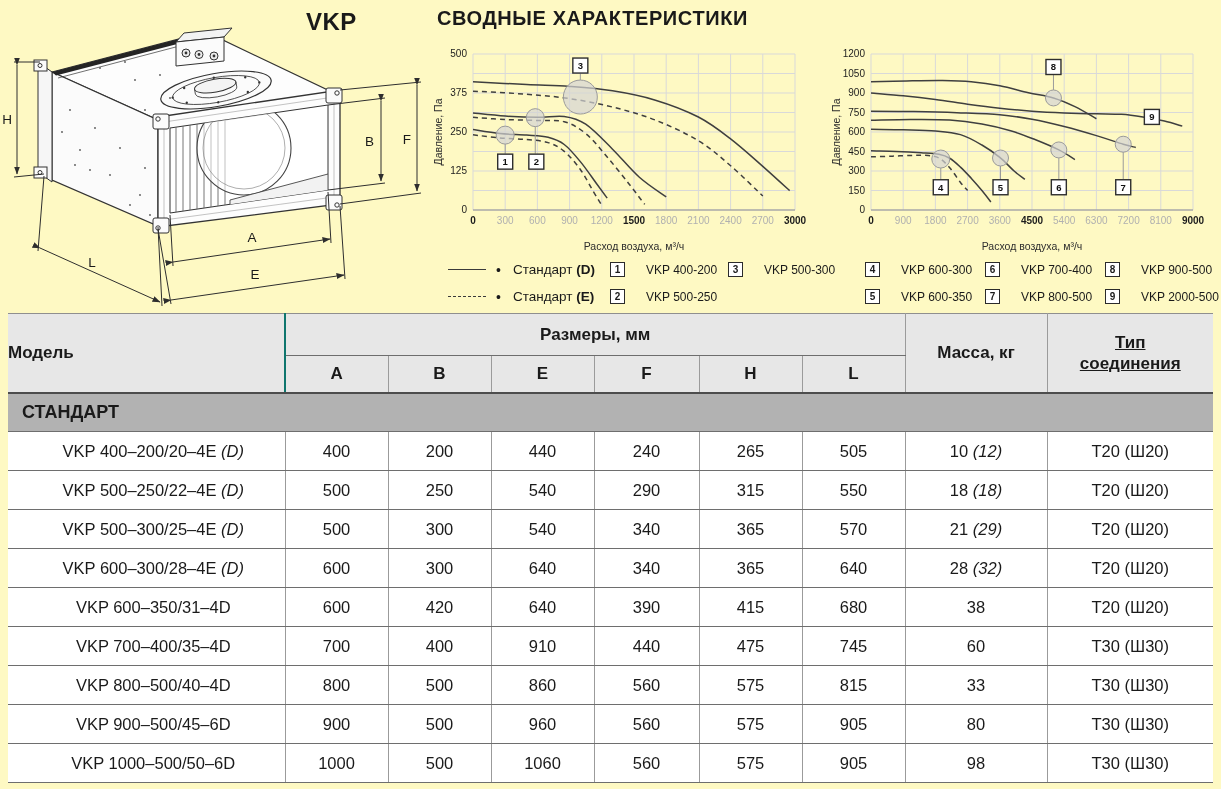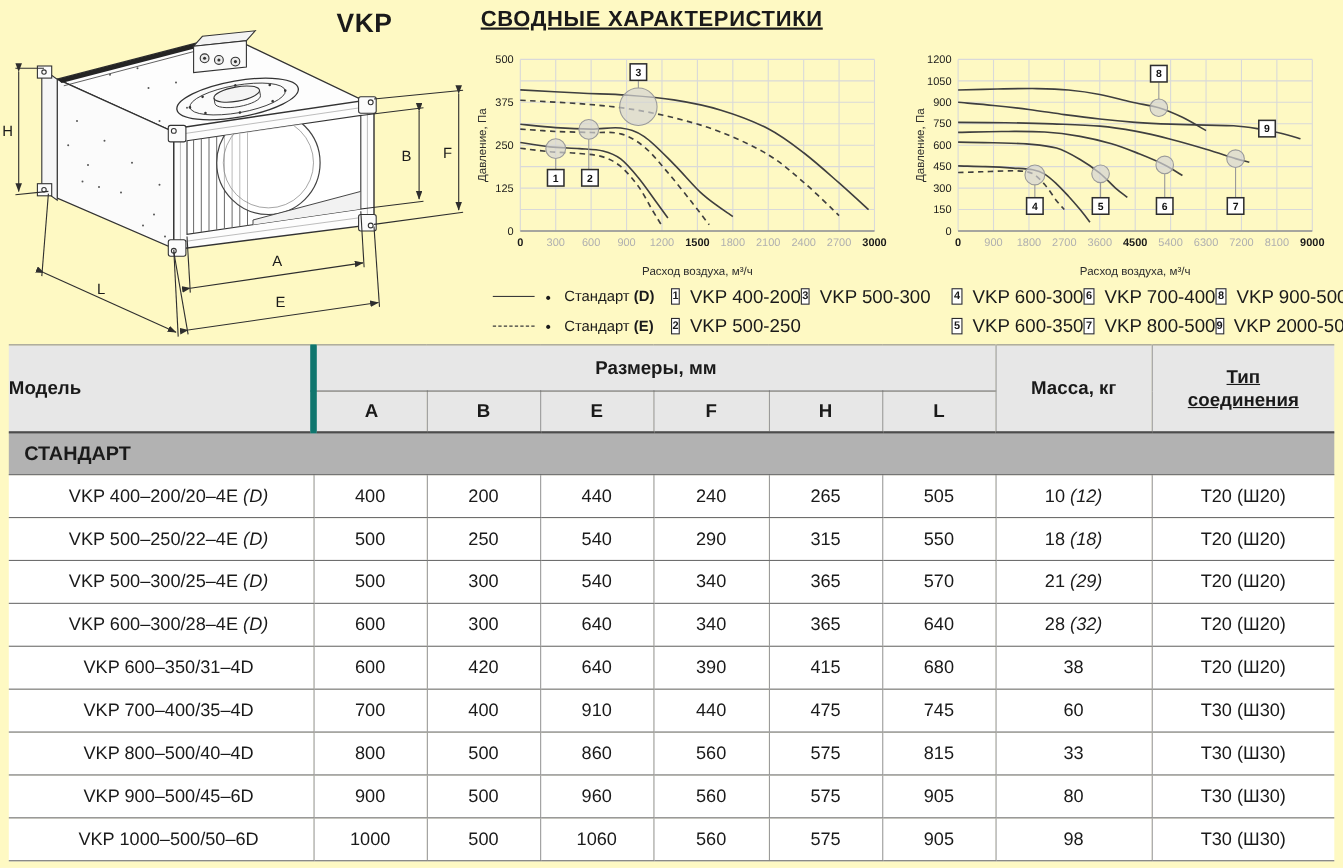--- a/index.html
+++ b/index.html
@@ -1,21 +1,21 @@
 <!DOCTYPE html>
 <html><head>
 <meta charset="utf-8">
 <style>
   html,body{margin:0;padding:0;background:#fff;}
   body{font-family:"Liberation Sans",sans-serif;color:#1a1a1a;}
   .page{position:relative;width:1221px;height:789px;background:#fef9c3;overflow:hidden;}
 
   
   .vkp-title{position:absolute;left:306px;top:8px;font-size:24px;font-weight:bold;letter-spacing:.5px;}
-  .main-title{position:absolute;left:437px;top:7px;font-size:20px;font-weight:bold;letter-spacing:.6px;text-decoration:underline;}
+  .main-title{position:absolute;left:437px;top:7px;font-size:20px;font-weight:bold;letter-spacing:.6px;}
 
   
   .drawing{position:absolute;left:0;top:20px;width:435px;height:290px;}
 
   
   .chart{position:absolute;top:42px;width:392px;height:212px;}
   .chart svg{display:block;}
   #chart0{left:433px;}
   #chart1{left:831px;}
 
@@ -29,29 +29,29 @@
   .lsample.solid{border-top:1.8px solid #3a3a3a;}
   .lsample.dashed{border-top:1.8px dashed #3a3a3a;}
   .ldot{font-size:14px;margin-right:12px;line-height:1;}
   .lstext{font-size:13.5px;white-space:nowrap;}
   .litems{display:grid;grid-auto-flow:column;}
   .grid2{grid-template-rows:repeat(2,27px);grid-template-columns:repeat(2,118px);}
   .grid3{grid-template-rows:repeat(2,27px);grid-template-columns:repeat(3,120px);}
   .legend-item{display:flex;align-items:center;gap:9px;height:27px;}
   .nbox{display:inline-flex;align-items:center;justify-content:center;width:15px;height:15px;
         border:1.6px solid #2b2b2b;background:#fff;font-size:10px;font-weight:bold;box-sizing:border-box;}
-  .llabel{font-size:17px;white-space:nowrap;}
+  .llabel{font-size:12px;white-space:nowrap;margin-left:12px;}
 
   
   .spec-table{position:absolute;left:8px;top:313px;width:1205px;border-collapse:collapse;table-layout:fixed;
               border-top:1px solid #8f8f8f;}
   .spec-table th,.spec-table td{border-bottom:1px solid #6e6e6e;padding:0;box-sizing:border-box;}
   .spec-table th+th,.spec-table td+td{border-left:1px solid #9b9b9b;}
   .spec-table thead th{background:#e7e7e7;font-size:17px;font-weight:bold;}
-  .th-model{text-align:left;padding-left:14px;border-right:6px solid #0f766e;}
+  .th-model{text-align:left;padding-left:14px;border-right:2px solid #0f766e;}
   tr.head1 th{height:42px;}
   tr.head2 th{height:37px;border-bottom:2px solid #4c4c4c;}
   .rspan{border-bottom:2px solid #4c4c4c !important;}
   .th-type{line-height:1.25;text-decoration:underline;}
   tr.section td{background:#b2b2b2;font-size:18px;font-weight:bold;text-align:left;
                 padding-left:14px;height:39px;}
   tr.datarow td{height:39px;font-size:16.5px;text-align:center;background:#fff;}
   tr.datarow td.model{text-align:center;padding-left:14px;}
   .note{font-style:italic;}
 </style>

